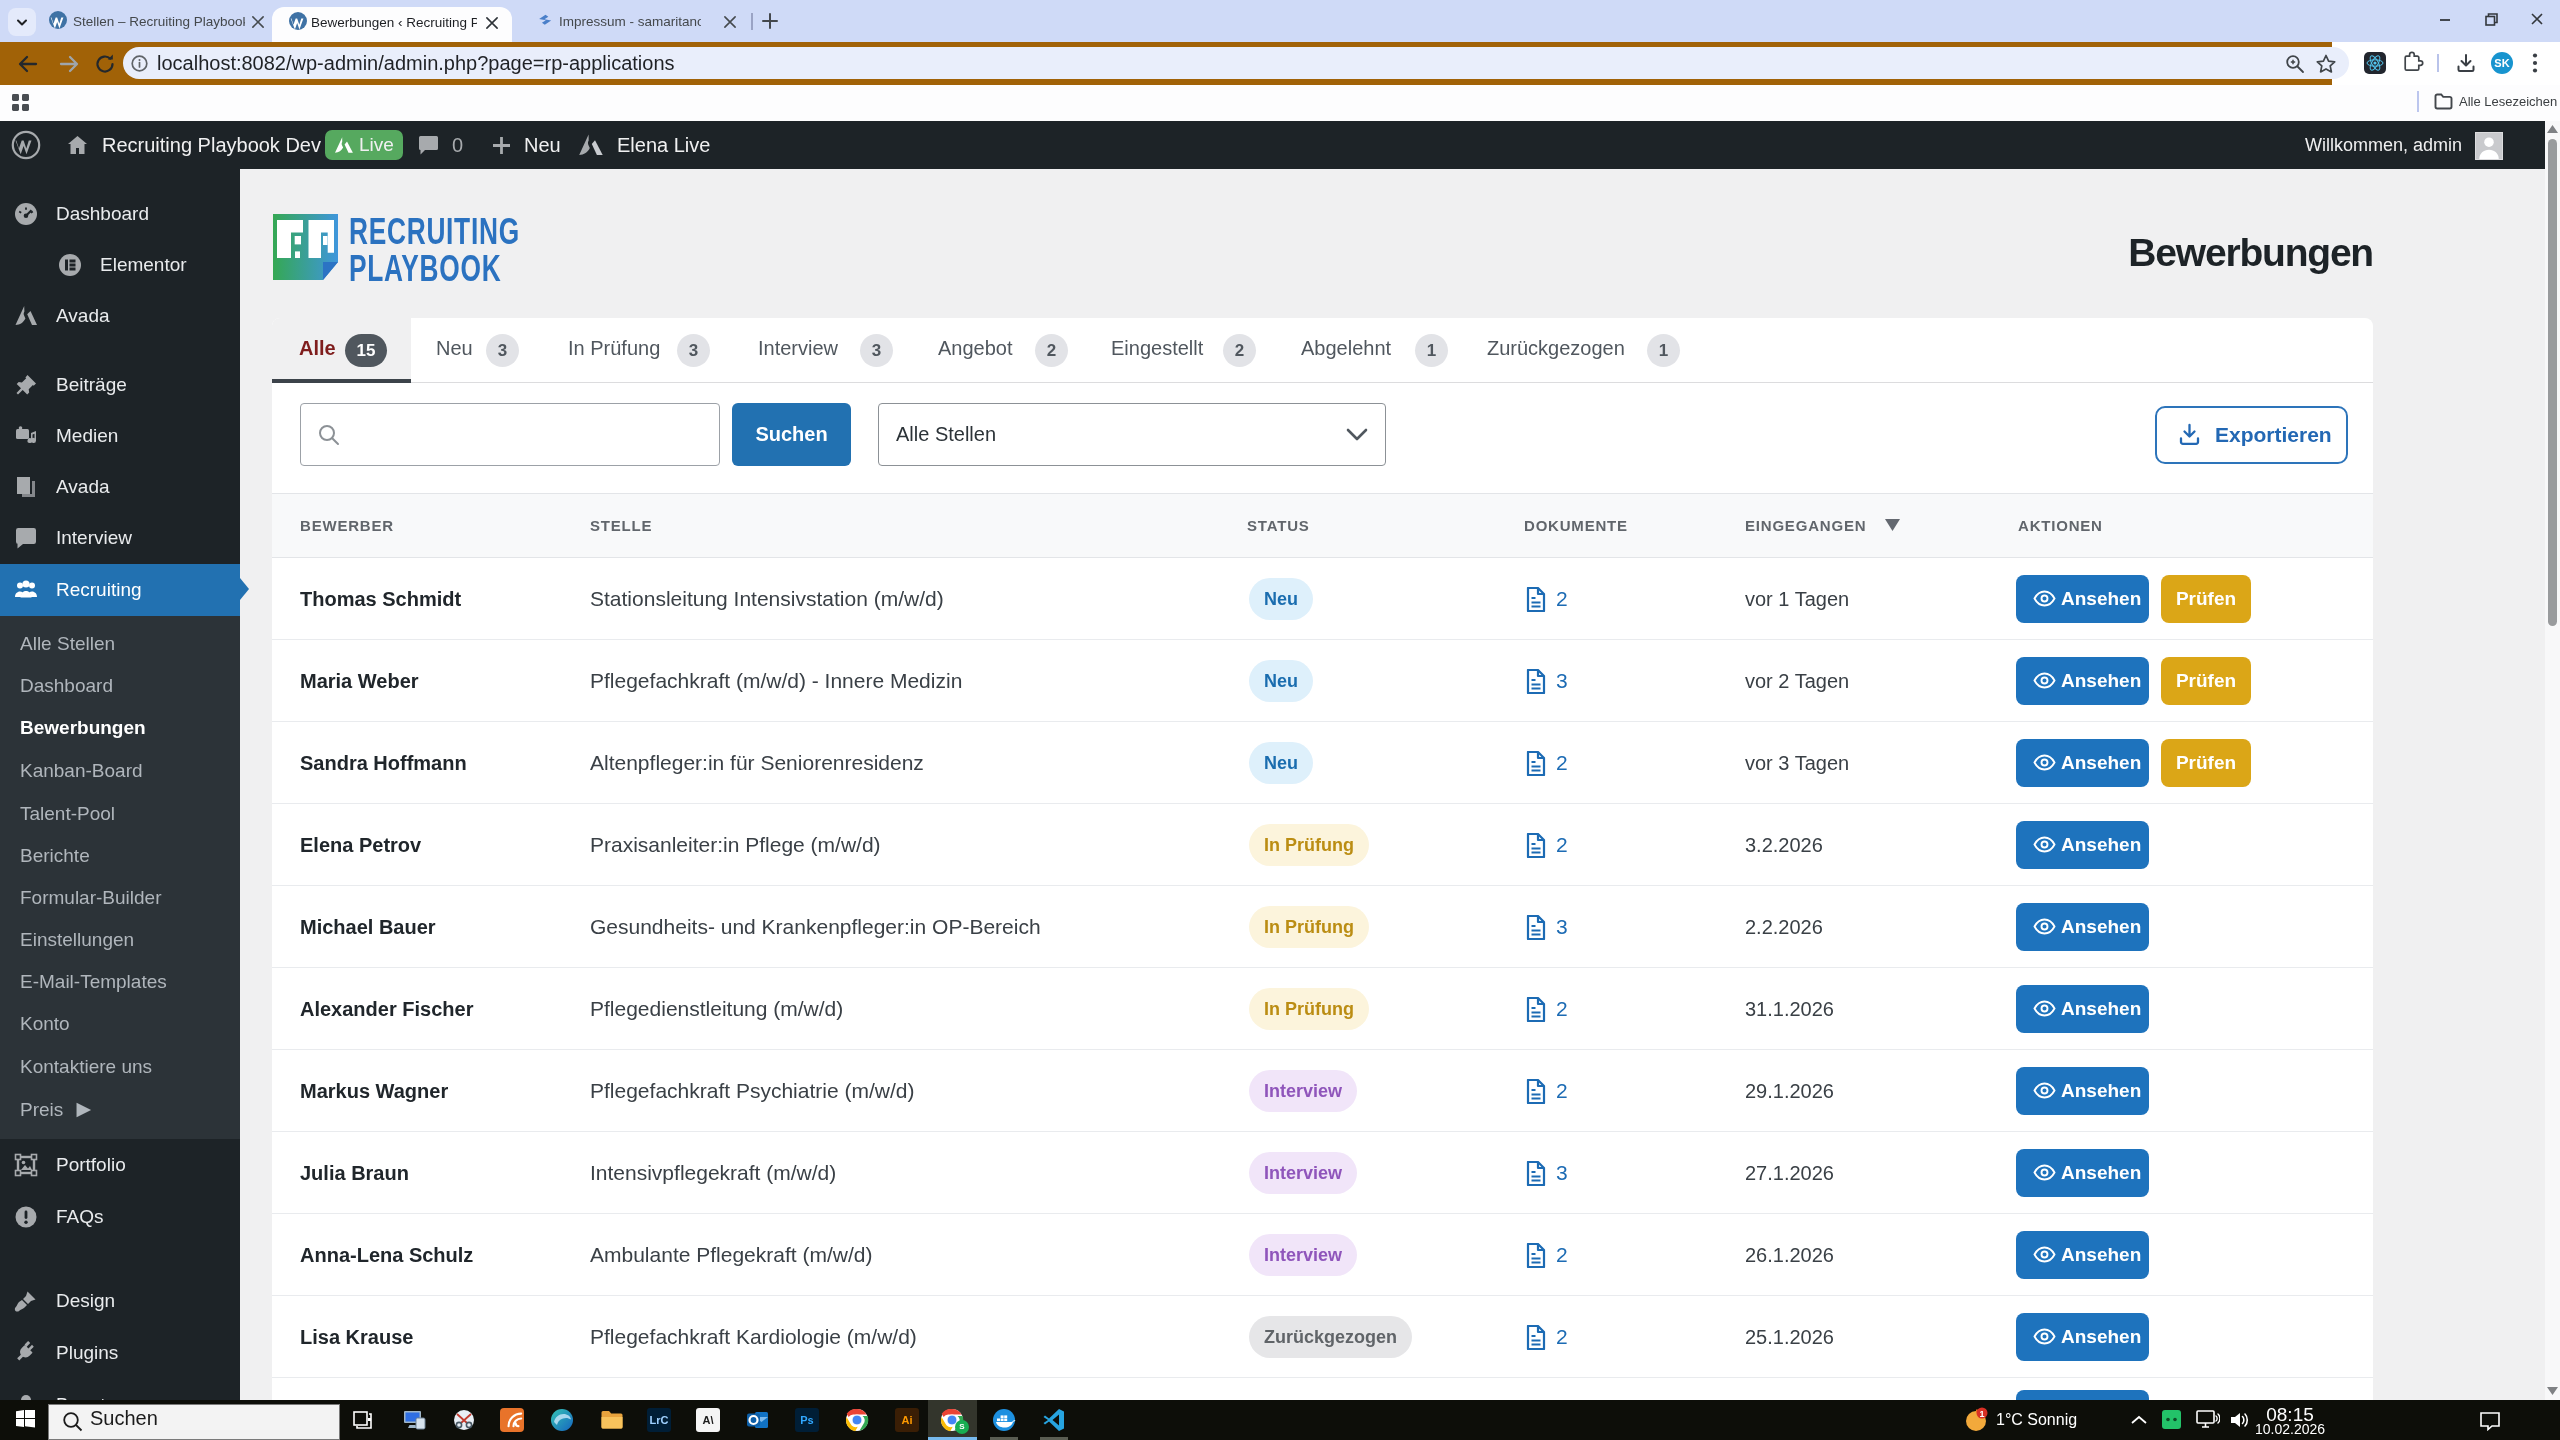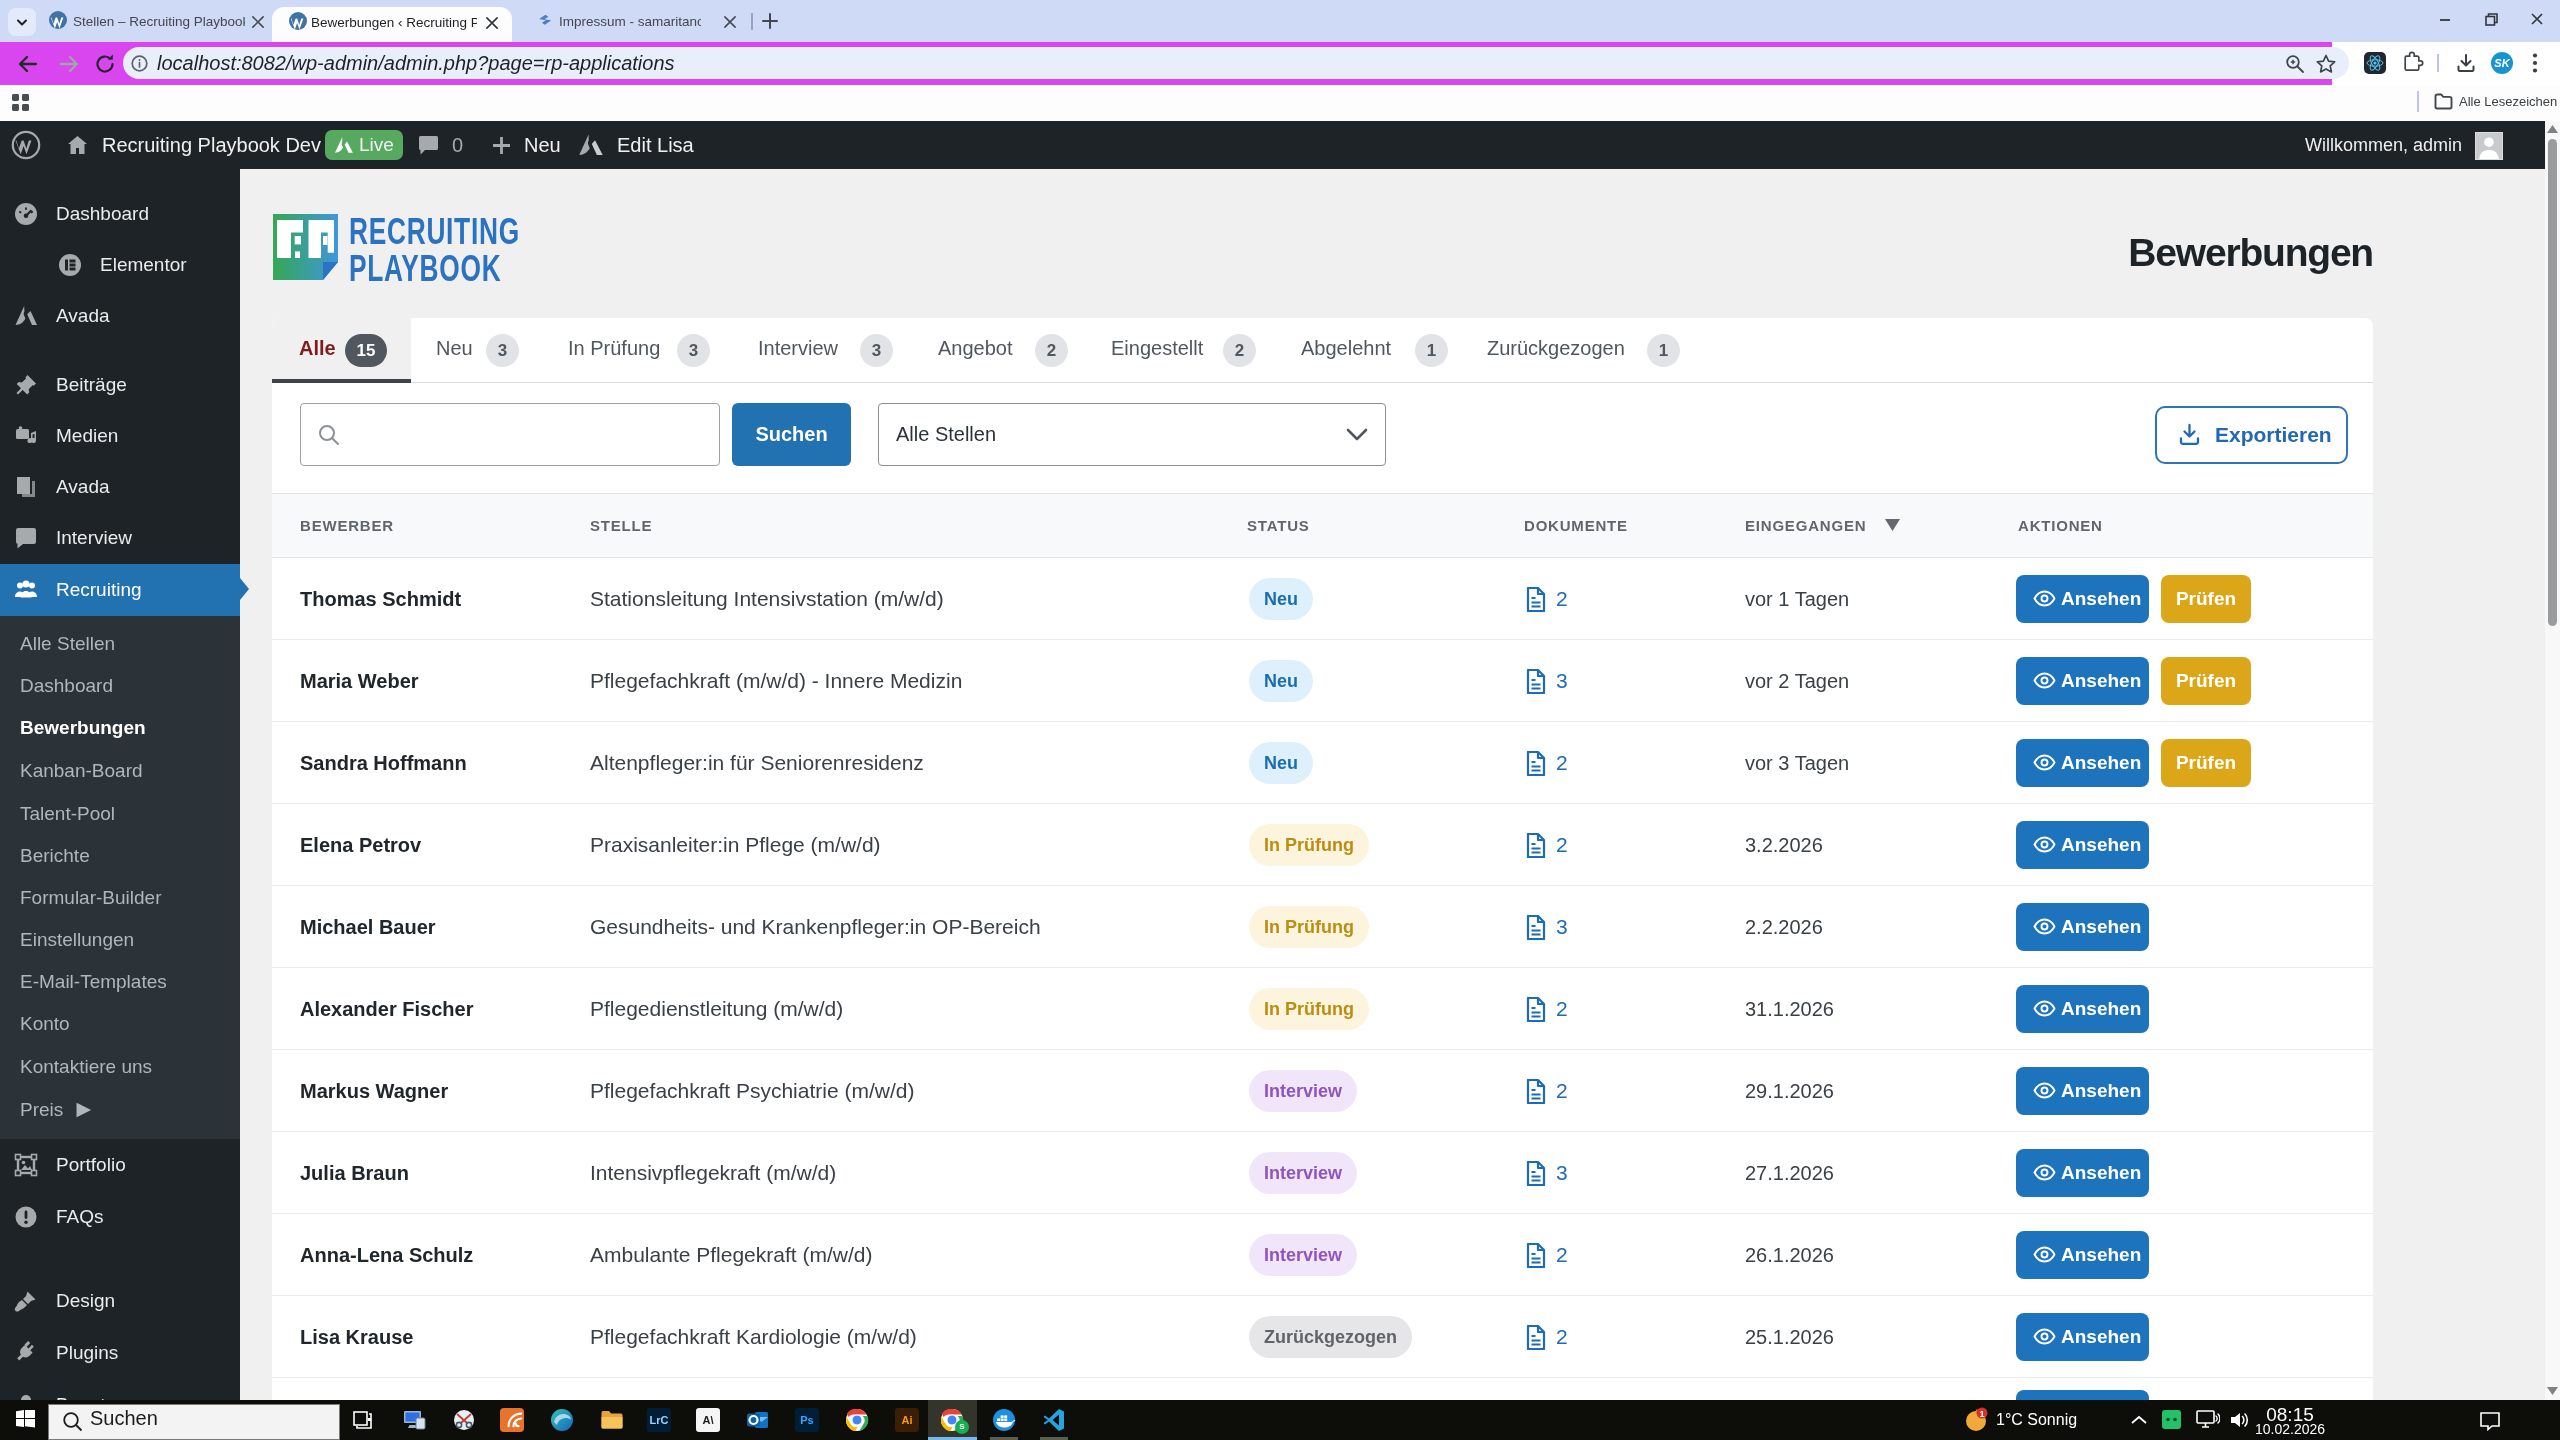--- a/index.html
+++ b/index.html
@@ -1,20 +1,20 @@
 <!DOCTYPE html>
 <html><head>
 <meta charset="utf-8">
 <style>
 *{margin:0;padding:0;box-sizing:border-box;}
 html,body{width:2560px;height:1440px;overflow:hidden;background:#fff;font-family:"Liberation Sans",sans-serif;}
 .abs{position:absolute;}
 
 #tabstrip{position:absolute;left:0;top:0;width:2560px;height:42px;background:#cfdaf7;}
-#toolbar{position:absolute;left:0;top:42px;width:2332px;height:43px;background:#d946ef;font-style:italic;}
+#toolbar{position:absolute;left:0;top:42px;width:2332px;height:43px;background:#a16207;}
 #bookmarks{position:absolute;left:0;top:85px;width:2560px;height:36px;background:#fdfdfe;}
 .tab{position:absolute;top:8px;height:34px;}
 .tabtitle{position:absolute;top:4px;height:20px;line-height:20px;font-size:13.5px;color:#44484c;white-space:nowrap;overflow:hidden;}
 .tabx{position:absolute;top:7px;width:14px;height:14px;}
 .tabx svg{display:block;}
 #activetab{position:absolute;left:272px;top:7px;width:240px;height:35px;background:#fdfdfe;border-radius:12px 12px 0 0;}
 
 #adminbar{position:absolute;left:0;top:121px;width:2545px;height:48px;background:#1d2327;color:#f0f0f1;}
 #adminbar .t{position:absolute;top:0;height:48px;line-height:48px;font-size:20px;white-space:nowrap;}
 
@@ -199,21 +199,21 @@
     </svg>
   <div class="t" style="left:452px;color:#a7aaad;">0</div>
   <svg class="abs" style="left:490px;top:13px;" width="23" height="23" viewBox="0 0 23 23">
       <path d="M11.5 3v17M3 11.5h17" stroke="#a7aaad" stroke-width="2.8"></path>
     </svg>
   <div class="t" style="left:524px;">Neu</div>
   <svg class="abs" style="left:578px;top:12px;" width="26" height="24" viewBox="0 0 26 24">
       <path d="M10.6 1.5L1.2 22c4.7 0 8.8-2.8 10.6-6.9l-1.4-3.2c-.7-1.4-.5-3 .3-4.3z" fill="#a7aaad"></path>
       <path d="M13.8 10.9l5.1 11h5.8L17 7.2z" fill="#c9ccd0"></path>
     </svg>
-  <div class="t" style="left:617px;">Edit Lisa</div>
+  <div class="t" style="left:617px;">Elena Live</div>
   <div class="t" style="left:2305px;font-size:18px;">Willkommen, admin</div>
   <div class="abs" style="left:2475px;top:11px;width:28px;height:28px;background:#c9cacd;border:1px solid #dcdcde;">
     <svg width="26" height="26" viewBox="0 0 24 24">
         <circle cx="12" cy="8.5" r="4.4" fill="#fff"></circle>
         <path d="M3 24c0-5 4-8.5 9-8.5s9 3.5 9 8.5z" fill="#fff"></path>
       </svg>
   </div>
 </div>
 
 <div id="sidebar">

